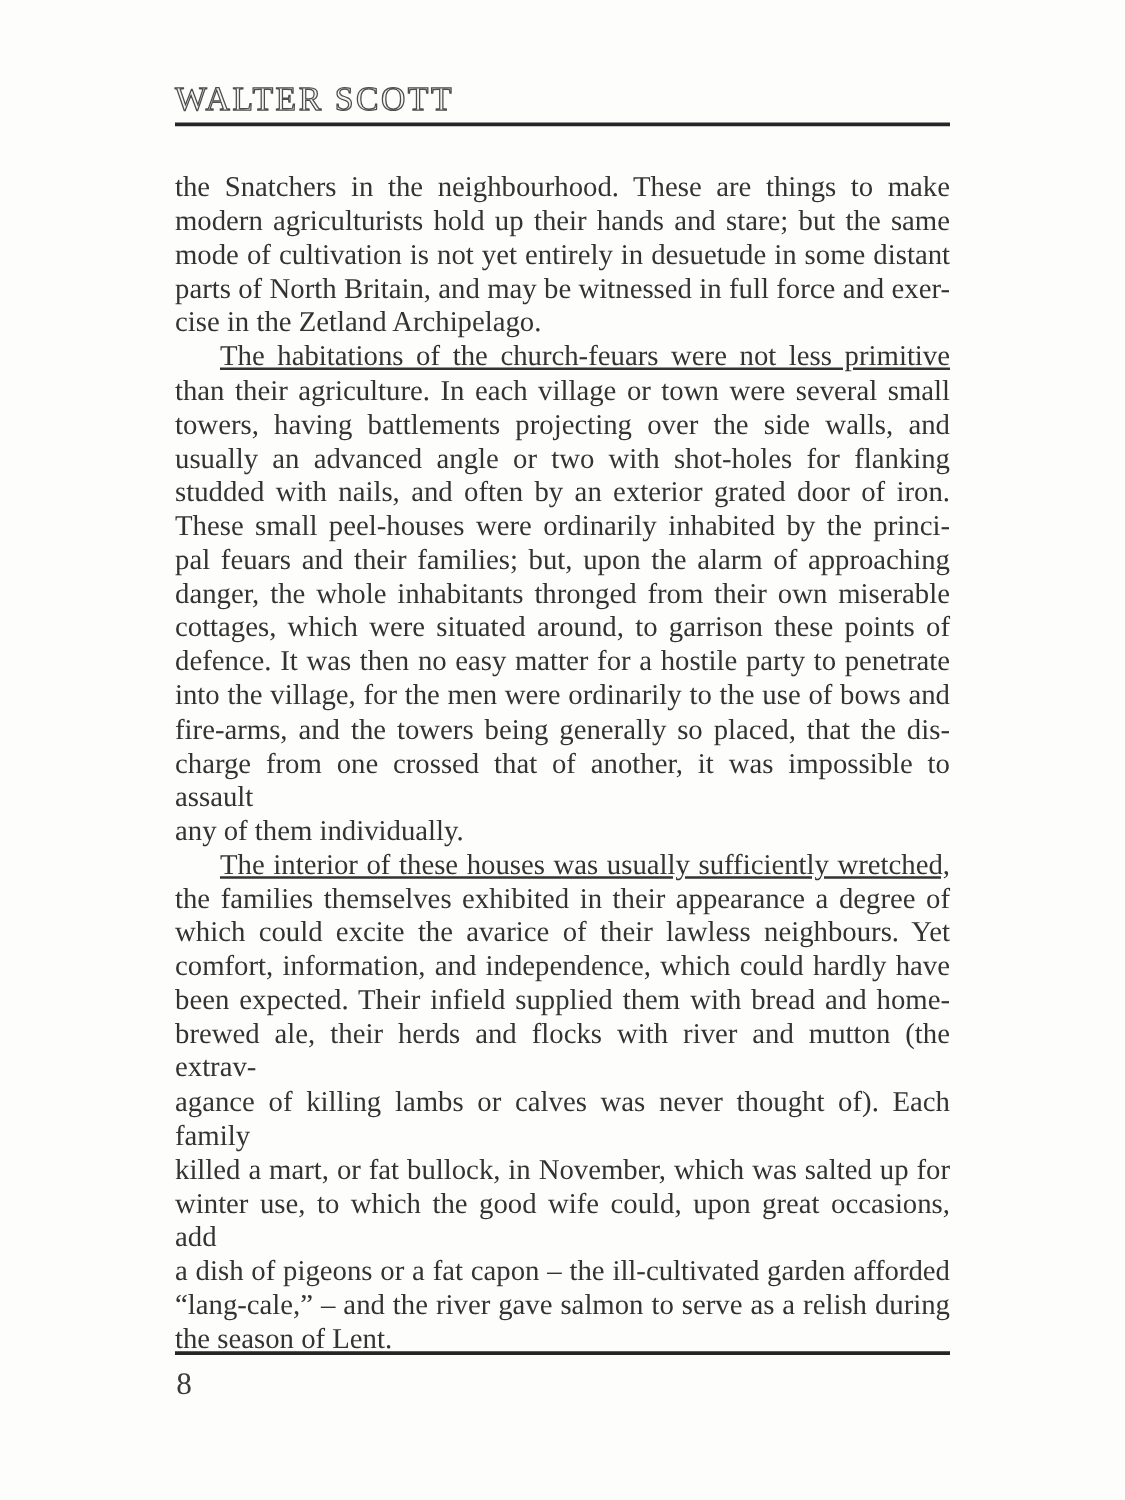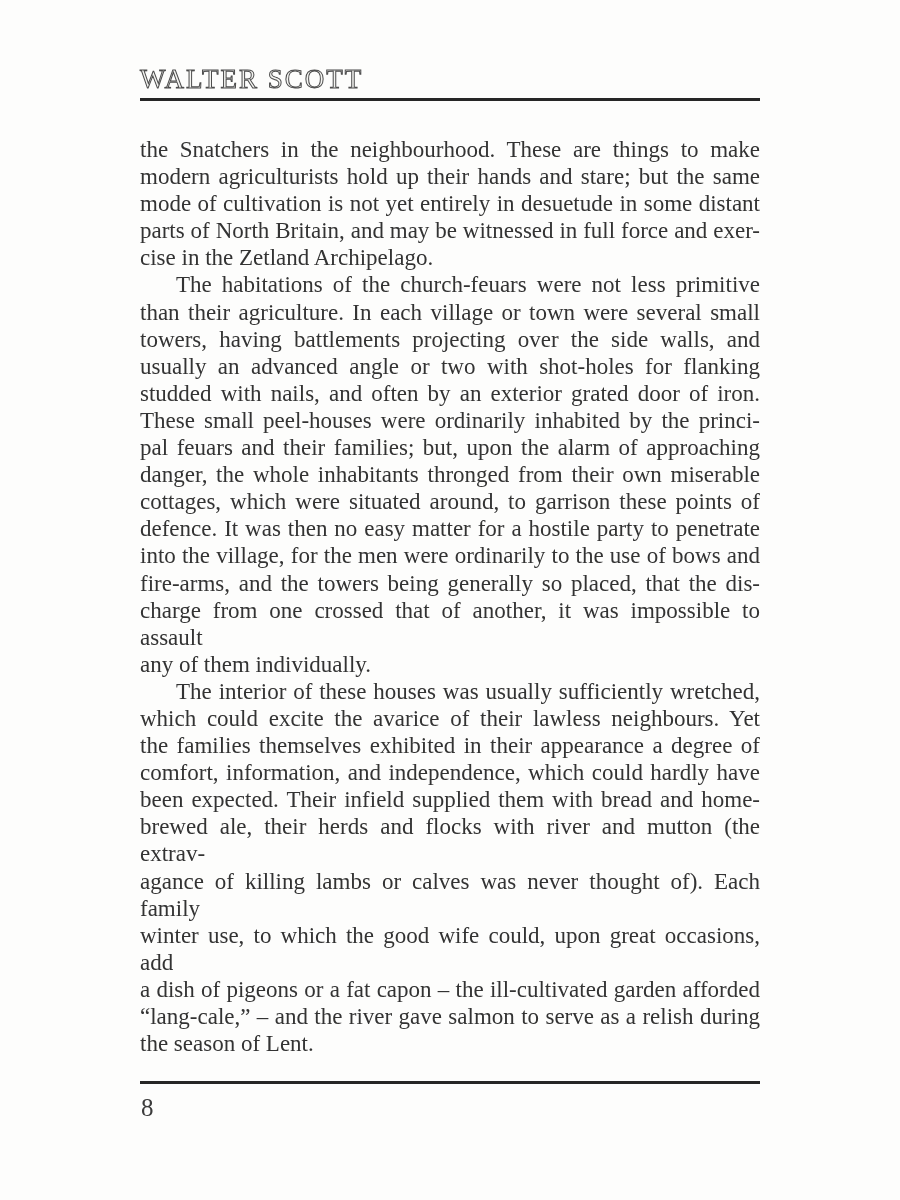--- a/index.html
+++ b/index.html
@@ -52,21 +52,21 @@
     font-size: 23px;
     line-height: 27.1px;
     color: var(--ink);
   }
   .line {
     text-align: justify;
     text-align-last: justify;
     white-space: normal;
   }
   .line.last { text-align-last: left; }
-  .line.indent { text-indent: 36px; }
+  .line.indent { text-indent: 36px; text-decoration: underline; }
   .footer-rule {
     position: absolute;
     left: 140px;
     top: 1081px;
     width: 620px;
     height: 3px;
     background: var(--rule);
   }
   .page-number {
     position: absolute;
@@ -103,26 +103,27 @@
         <div class="line">danger, the whole inhabitants thronged from their own miserable</div>
         <div class="line">cottages, which were situated around, to garrison these points of</div>
         <div class="line">defence. It was then no easy matter for a hostile party to penetrate</div>
         <div class="line">into the village, for the men were ordinarily to the use of bows and</div>
         <div class="line">fire-arms, and the towers being generally so placed, that the dis-</div>
         <div class="line">charge from one crossed that of another, it was impossible to assault</div>
         <div class="line last">any of them individually.</div>
       </div>
       <div>
         <div class="line indent">The interior of these houses was usually sufficiently wretched,</div>
+        <div class="line">the families themselves exhibited in their appearance a degree of</div>
         <div class="line">which could excite the avarice of their lawless neighbours. Yet</div>
-        <div class="line">the families themselves exhibited in their appearance a degree of</div>
         <div class="line">comfort, information, and independence, which could hardly have</div>
         <div class="line">been expected. Their infield supplied them with bread and home-</div>
         <div class="line">brewed ale, their herds and flocks with river and mutton (the extrav-</div>
         <div class="line">agance of killing lambs or calves was never thought of). Each family</div>
+        <div class="line">killed a mart, or fat bullock, in November, which was salted up for</div>
         <div class="line">winter use, to which the good wife could, upon great occasions, add</div>
         <div class="line">a dish of pigeons or a fat capon – the ill-cultivated garden afforded</div>
         <div class="line">“lang-cale,” – and the river gave salmon to serve as a relish during</div>
         <div class="line last">the season of Lent.</div>
       </div>
     </main>
 
   <div class="footer-rule"></div>
   <div class="page-number">8</div>
 </div>

